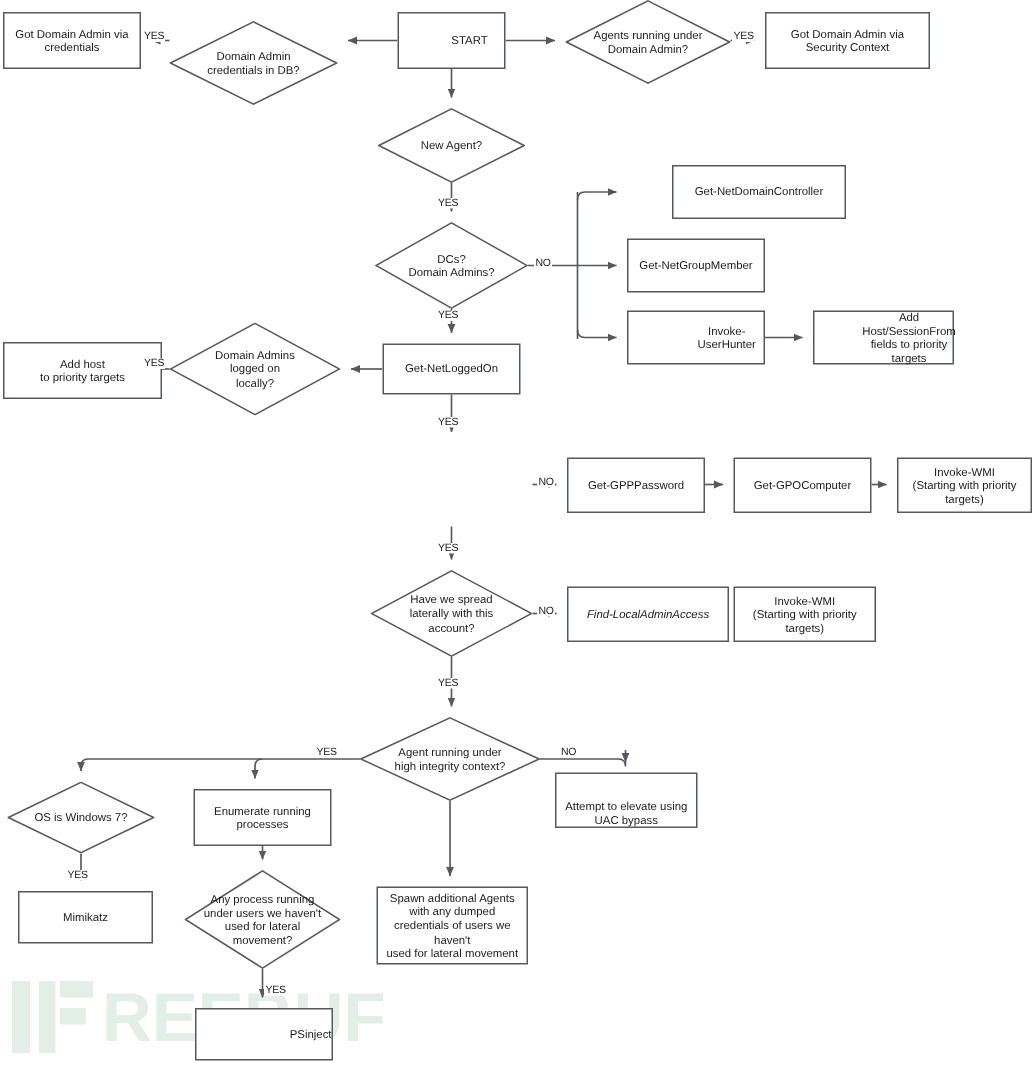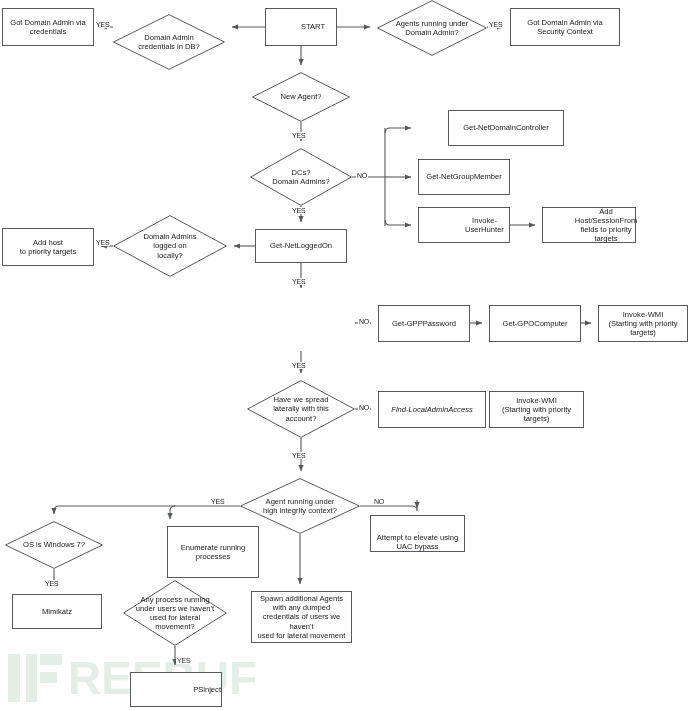--- a/index.html
+++ b/index.html
@@ -170,21 +170,21 @@
       </svg><span class="dlabel">New Agent?</span></div>
     <div class="node diamond" style="left: 250px; top: 148px; width: 102px; height: 58px;"><svg class="dshape" viewBox="0 0 102 58" preserveAspectRatio="none">
         <path d="M51,0.6 L101.4,29 L51,57.4 L0.6,29 Z" fill="#ffffff" stroke="#55585c" stroke-width="1"></path>
       </svg><span class="dlabel">DCs?
 Domain Admins?</span></div>
     <div class="node box" style="left: 437px; top: 110px; width: 116px; height: 36px; margin-left: 11px;"><span>Get-NetDomainController</span></div>
     <div class="node box" style="left: 418px; top: 159px; width: 92px; height: 36px;"><span>Get-NetGroupMember</span></div>
     <div class="node box" style="left: 418px; top: 207px; width: 92px; height: 36px; padding-left: 41px;"><span>Invoke-UserHunter</span></div>
     <div class="node box" style="left: 542px; top: 207px; width: 94px; height: 36px; padding-left: 34px;"><span>Add Host/SessionFrom
 fields to priority targets</span></div>
-    <div class="node box" style="left: 2px; top: 228px; width: 92px; height: 38px; text-align: center;"><span>Add host
+    <div class="node box" style="left: 2px; top: 228px; width: 106px; height: 38px; text-align: center;"><span>Add host
 to priority targets</span></div>
     <div class="node diamond" style="left: 113px; top: 215px; width: 114px; height: 62px;"><svg class="dshape" viewBox="0 0 114 62" preserveAspectRatio="none">
         <path d="M57,0.6 L113.4,31 L57,61.4 L0.6,31 Z" fill="#ffffff" stroke="#55585c" stroke-width="1"></path>
       </svg><span class="dlabel">Domain Admins
 logged on
 locally?</span></div>
     <div class="node box" style="left: 255px; top: 229px; width: 92px; height: 34px;"><span>Get-NetLoggedOn</span></div>
     <div class="node box" style="left: 378px; top: 305px; width: 92px; height: 37px;"><span>Get-GPPPassword</span></div>
     <div class="node box" style="left: 489px; top: 305px; width: 92px; height: 37px;"><span>Get-GPOComputer</span></div>
     <div class="node box" style="left: 598px; top: 305px; width: 90px; height: 37px;"><span>Invoke-WMI
@@ -197,21 +197,21 @@
     <div class="node box" style="left: 378px; top: 391px; width: 108px; height: 37px; font-style: italic;"><span>Find-LocalAdminAccess</span></div>
     <div class="node box" style="left: 489px; top: 391px; width: 95px; height: 37px;"><span>Invoke-WMI
 (Starting with priority targets)</span></div>
     <div class="node diamond" style="left: 240px; top: 478px; width: 120px; height: 56px;"><svg class="dshape" viewBox="0 0 120 56" preserveAspectRatio="none">
         <path d="M60,0.6 L119.4,28 L60,55.4 L0.6,28 Z" fill="#ffffff" stroke="#55585c" stroke-width="1"></path>
       </svg><span class="dlabel">Agent running under
 high integrity context?</span></div>
     <div class="node diamond" style="left: 5px; top: 521px; width: 98px; height: 48px;"><svg class="dshape" viewBox="0 0 98 48" preserveAspectRatio="none">
         <path d="M49,0.6 L97.4,24 L49,47.4 L0.6,24 Z" fill="#ffffff" stroke="#55585c" stroke-width="1"></path>
       </svg><span class="dlabel">OS is Windows 7?</span></div>
-    <div class="node box" style="left: 129px; top: 526px; width: 92px; height: 52px; margin-left: 38px;"><span>Enumerate running
+    <div class="node box" style="left: 129px; top: 526px; width: 92px; height: 38px;"><span>Enumerate running
 processes</span></div>
     <div class="node box" style="left: 370px; top: 515px; width: 95px; height: 37px; align-items: flex-end;"><span>Attempt to elevate using
 UAC bypass</span></div>
     <div class="node box" style="left: 12px; top: 594px; width: 90px; height: 35px;"><span>Mimikatz</span></div>
     <div class="node diamond" style="left: 123px; top: 580px; width: 104px; height: 66px;"><svg class="dshape" viewBox="0 0 104 66" preserveAspectRatio="none">
         <path d="M52,0.6 L103.4,33 L52,65.4 L0.6,33 Z" fill="#ffffff" stroke="#55585c" stroke-width="1"></path>
       </svg><span class="dlabel">Any process running
 under users we haven't
 used for lateral
 movement?</span></div>

